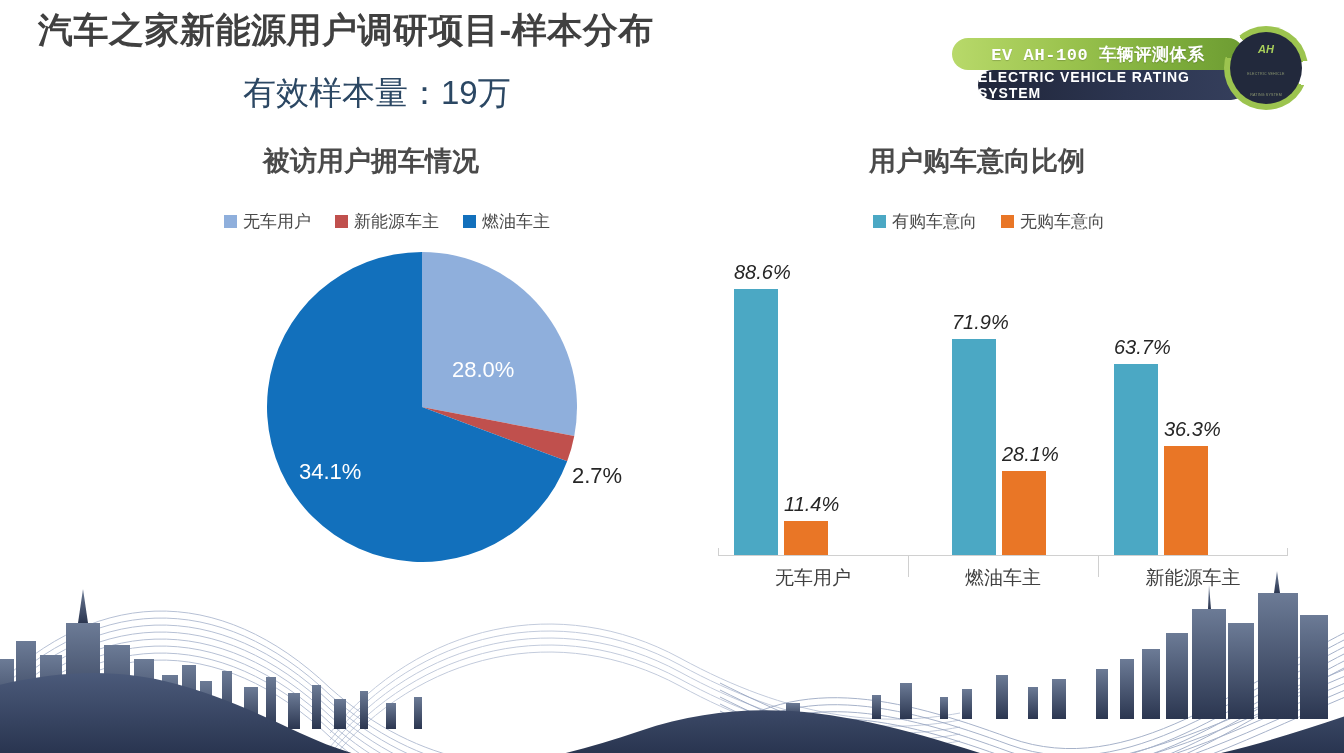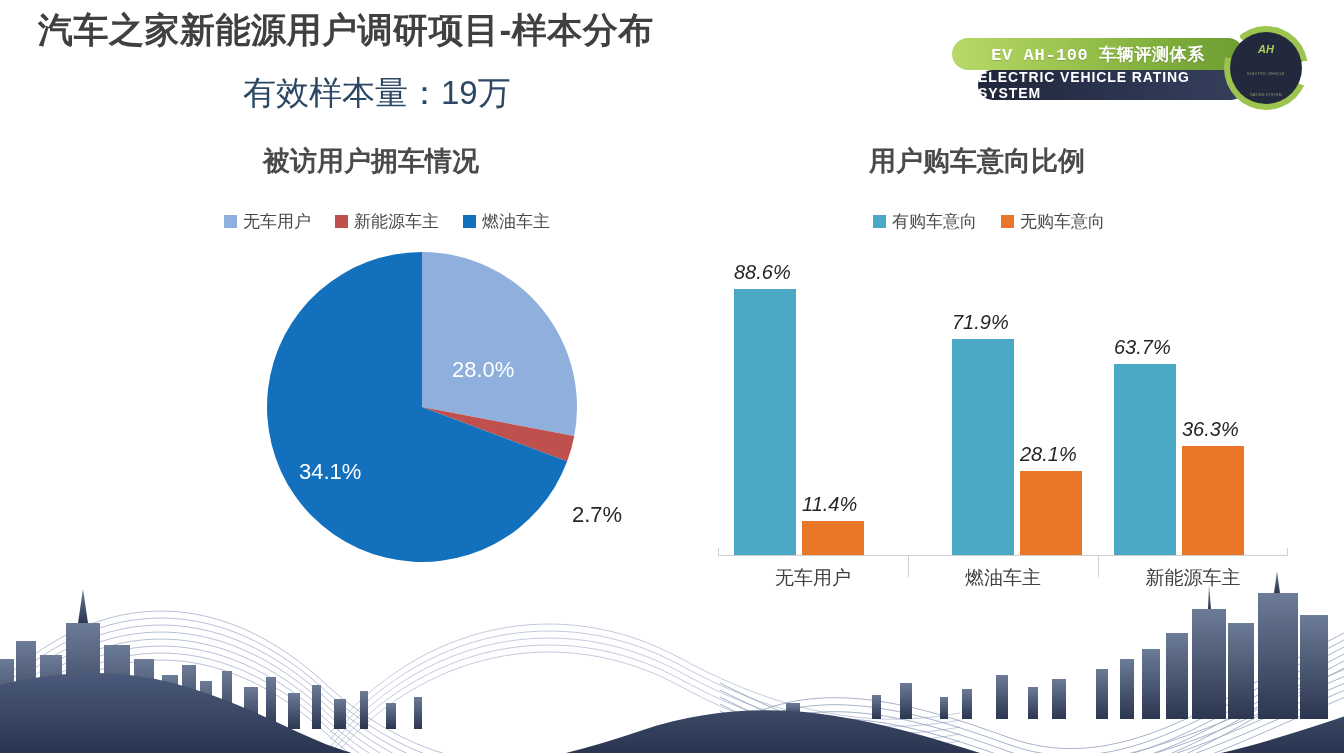--- a/index.html
+++ b/index.html
@@ -191,21 +191,21 @@
     width: 310px;
     height: 310px;
   }
   .pie-label {
     position: absolute;
     font-size: 22px;
     white-space: nowrap;
   }
   #pie-label-0 { left: 436px; top: 357px; color: #ffffff; margin-left: 16px; }
   #pie-label-2 { left: 299px; top: 459px; color: #ffffff; }
-  #pie-label-1 { left: 572px; top: 463px; color: #262626; margin-top: 39px; }
+  #pie-label-1 { left: 572px; top: 463px; color: #262626; }
 
   
   #bar-chart {
     position: absolute;
     left: 718px;
     top: 255px;
     width: 570px;
     height: 300px;
   }
   .bar-group {
@@ -213,21 +213,21 @@
     bottom: 0;
     height: 100%;
     width: 160px;
     display: flex;
     align-items: flex-end;
     justify-content: flex-start;
     gap: 6px;
   }
   .bar-col {
     position: relative;
-    width: 62px;
+    width: 44px;
     display: flex;
     flex-direction: column;
     justify-content: flex-end;
     align-items: flex-start;
     font-style: italic;
   }
   .bar-rect { width: 100%; }
   .bar-value {
     position: absolute;
     bottom: 100%;

